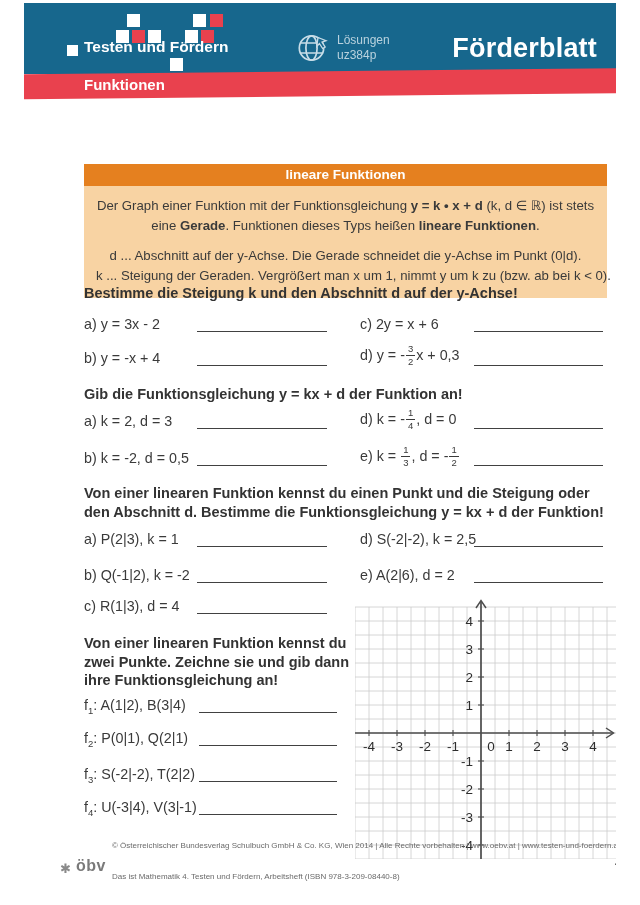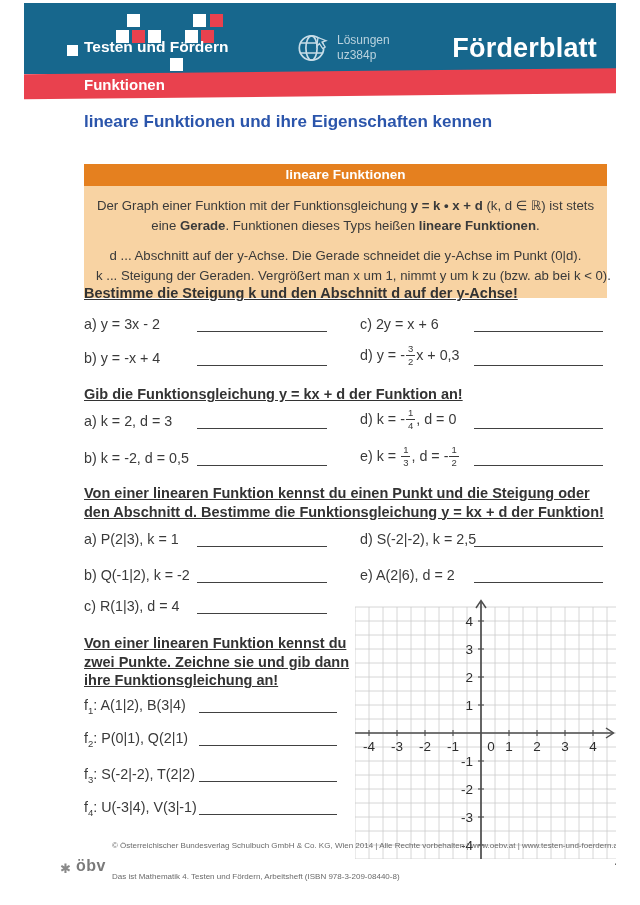--- a/index.html
+++ b/index.html
@@ -21,21 +21,21 @@
   .sol-code  { position:absolute; left:313px; top:48px; color:#b9d2de; font-size:12px; }
   .sheet-title { position:absolute; right:19px; top:33px; color:#fff; font-weight:bold; font-size:27px; letter-spacing:0.2px; }
   .chapter { position:absolute; left:60px; top:76px; color:#fff; font-weight:bold; font-size:15px; }
   
   .title { position:absolute; left:60px; top:112px; font-size:17px; font-weight:bold; color:#2b55ab; white-space:nowrap; }
   .infobox { position:absolute; left:60px; top:164px; width:523px;text-align:center; }
   .ib-head { background:#e5801f; color:#fff; font-weight:bold; font-size:13.5px; padding:3px 10px 4px; }
   .ib-body { background:#f8d3a3; padding:10px 12px 11px; font-size:13.2px; line-height:1.55; color:#3a3a3a; }
   .ib-p1 { margin-bottom:9px; max-width:500px; }
   .ib-line { white-space:nowrap; }
-  .ht { position:absolute; font-size:14.5px; font-weight:bold; color:#333; line-height:1.28;text-decoration:underline; }
+  .ht { position:absolute; font-size:14.5px; font-weight:bold; color:#333; line-height:1.28; }
   .t  { position:absolute; font-size:14.3px; color:#3a3a3a; white-space:nowrap; }
   .blank { position:absolute; height:0; border-bottom:1.5px solid #414141; }
   .frac { display:inline-block; vertical-align:-0.55em; text-align:center; font-size:9.5px; line-height:1.05; margin:0 1px; }
   .frac .n { display:block; padding:0 2px 1px; border-bottom:1px solid #3a3a3a; }
   .frac .d { display:block; padding-top:1px; }
   sub { font-size:9.5px; }
   
   .grid-wrap { position:absolute; left:331px; top:597px; }
   .gl { stroke:#cbcbcb; stroke-width:0.8; }
   .ax { stroke:#4d4d4d; stroke-width:1.7; }
@@ -76,21 +76,20 @@
       <path d="M5.5 13 h22 M4.8 23 h23.4"></path>
     </g>
     <path d="M23 7.5 l8 3.2 -4 1.4 3.2 5 -2.6 1.4 -3.2 -5 -2.6 3 z" fill="#17678d" stroke="#c8dde8" stroke-width="1.3"></path>
   </svg>
   <div class="sol-label">Lösungen</div>
   <div class="sol-code">uz384p</div>
 
   <div class="sheet-title">Förderblatt</div>
   <div class="chapter">Funktionen</div>
 
-  <h1 class="title">lineare Funktionen und ihre Eigenschaften kennen</h1>
 
   <div class="infobox">
     <div class="ib-head">lineare Funktionen</div>
     <div class="ib-body">
       <p class="ib-p1"><span>Der Graph einer Funktion mit der Funktionsgleichung </span><b>y = k • x + d</b><span> (k, d ∈ ℝ) ist stets eine </span><b>Gerade</b><span>. Funktionen dieses Typs heißen </span><b>lineare Funktionen</b><span>.</span></p>
       <p class="ib-line">d ... Abschnitt auf der y-Achse. Die Gerade schneidet die y-Achse im Punkt (0|d).</p>
       <p class="ib-line">k ... Steigung der Geraden. Vergrößert man x um 1, nimmt y um k zu (bzw. ab bei k &lt; 0).</p>
     </div>
   </div>
 

